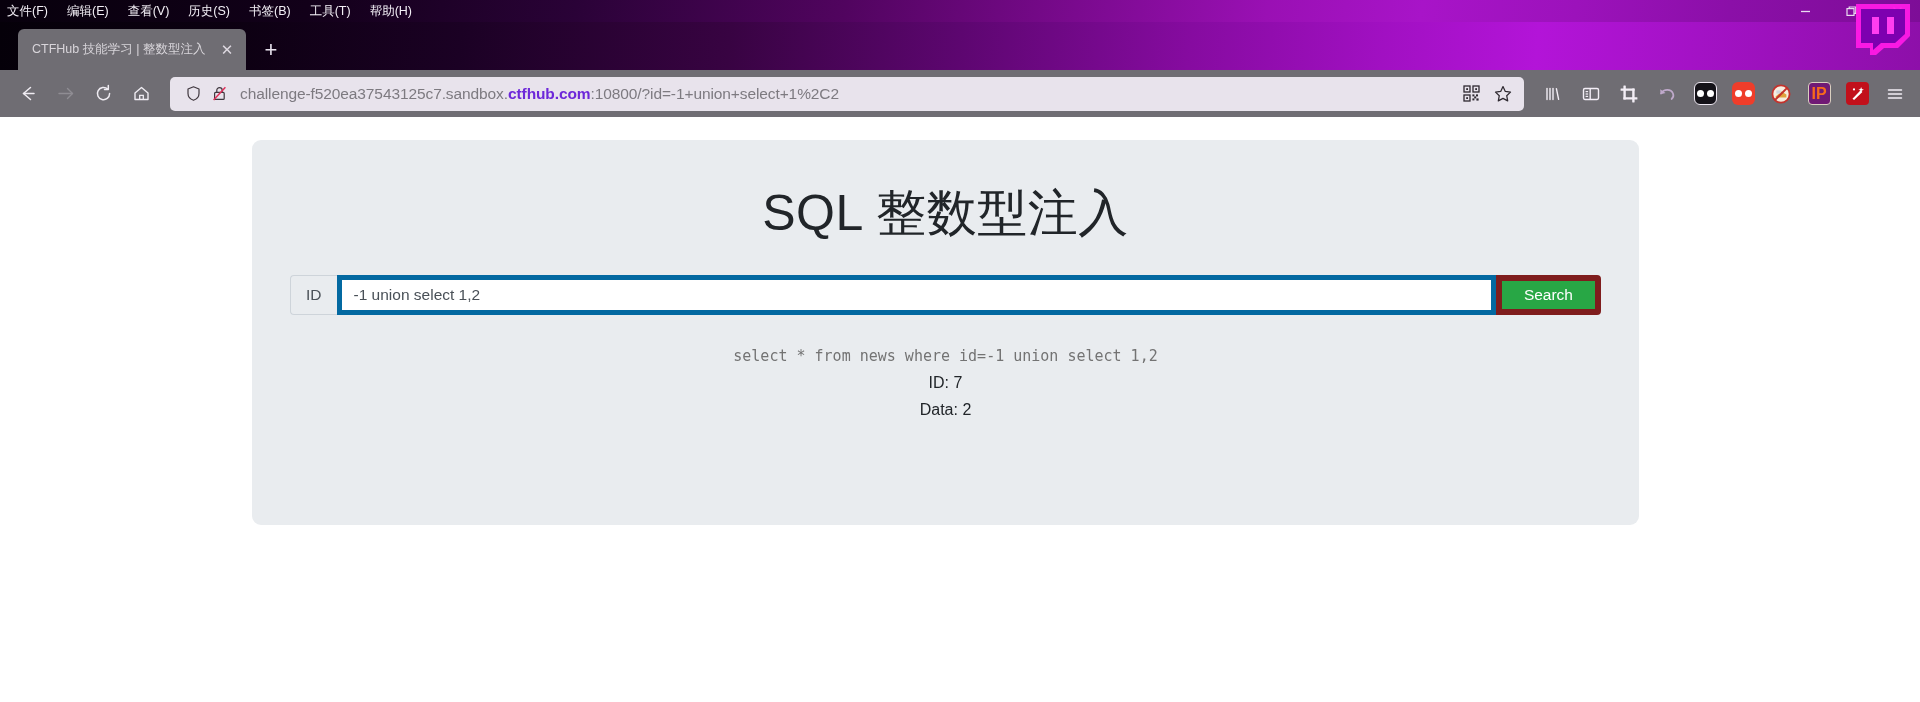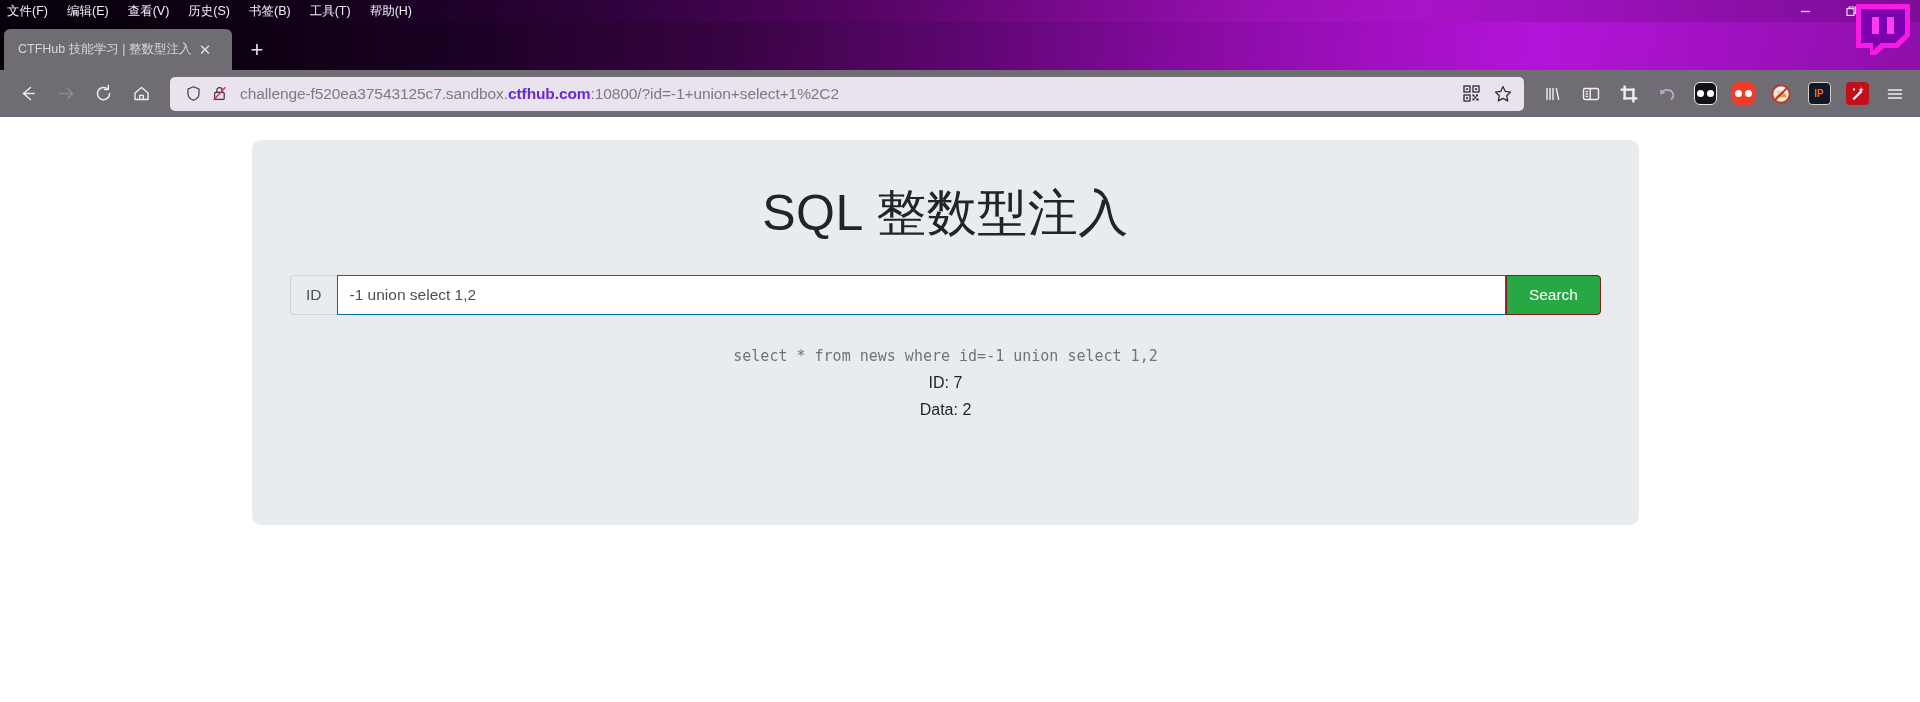--- a/index.html
+++ b/index.html
@@ -85,26 +85,26 @@
         #a110c2 72%, #b314d8 80%, #a412c6 88%, #8d0fa9 100%);
     display: flex;
     align-items: flex-end;
     position: relative;
     flex: 0 0 auto;
     overflow: hidden;
   }
   .tab {
     width: 228px;
     height: 41px;
-    margin-left: 4px;
+    margin-left: 18px;
     background: #6f6d73;
     border-radius: 6px 6px 0 0;
     display: flex;
     align-items: center;
-    padding: 0 16px 0 14px;
+    padding: 0 8px 0 14px;
     position: relative;
     z-index: 2;
   }
   .tab-title {
     flex: 1;
     color: #d8d5da;
     font-size: 12.5px;
     white-space: nowrap;
     overflow: hidden;
     text-overflow: ellipsis;
@@ -213,21 +213,21 @@
     font-weight: bold;
     line-height: 1;
     overflow: hidden;
     position: relative;
   }
   .ext-dots-dark { background: #141218; border: 1.5px solid #efe9f3; border-radius: 6px; }
   .ext-dots-red  { background: #ef3d2a; border-radius: 6px; }
   .dot-pair { display: flex; gap: 3px; }
   .dot { width: 7px; height: 7px; border-radius: 50%; }
   .dot.white { background: #ffffff; }
-  .ext-ip { background: #0f172a; color: #f76b1c; border: 1px solid #d9cfc0; border-radius: 4px; font-size: 10px; }
+  .ext-ip { background: #701a75; color: #f76b1c; border: 1px solid #d9cfc0; border-radius: 4px; font-size: 16px; }
   .ext-wand { background: #c2101b; border-radius: 4px; color: #fff; }
 
   
   .viewport {
     flex: 1;
     background: #ffffff;
     overflow: hidden;
     position: relative;
   }
   .jumbotron {
@@ -260,33 +260,33 @@
     border-right: none;
     border-radius: 4px 0 0 4px;
     color: #495057;
     font-size: 15.5px;
     display: flex;
     align-items: center;
     padding: 0 15px;
   }
   .form-control {
     flex: 1;
-    border: 1px solid #0369a1;
+    border: 5px solid #0369a1;
     background: #ffffff;
     color: #495057;
     font-size: 15.5px;
     font-family: inherit;
     padding: 0 12px;
     outline: none;
     min-width: 0;
   }
   .btn-search {
     background: #28a745;
     color: #ffffff;
-    border: 1px solid #7f1d1d;
+    border: 6px solid #7f1d1d;
     border-radius: 0 4px 4px 0;
     font-size: 15.5px;
     font-family: inherit;
     padding: 0 22px;
     cursor: pointer;
   }
   .result {
     margin-top: 30px;
     text-align: center;
   }

